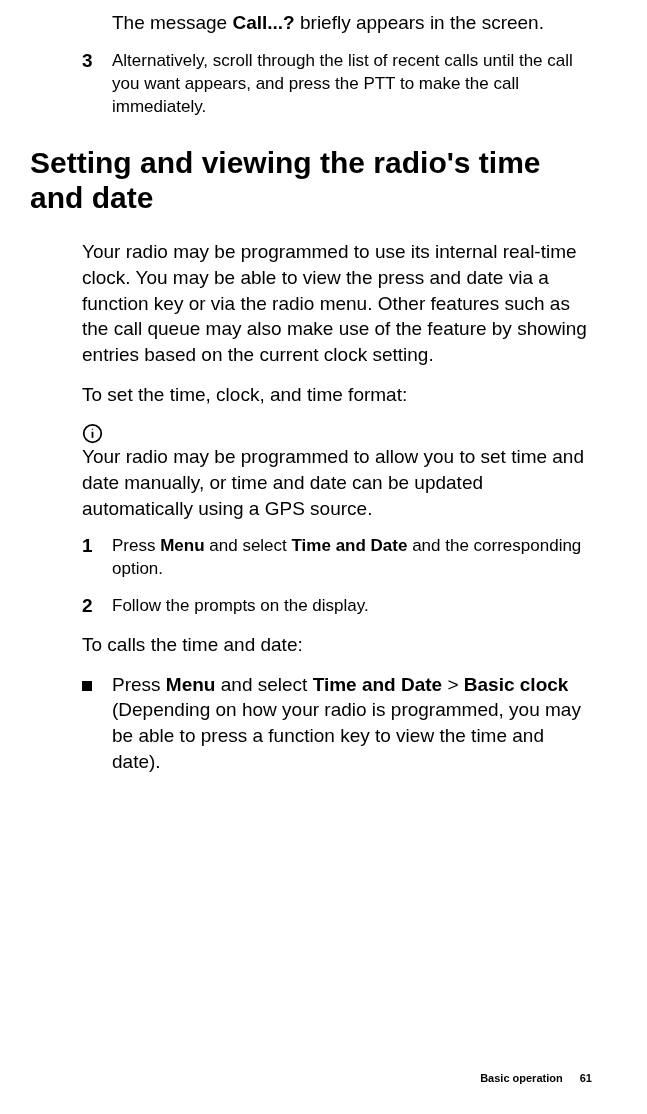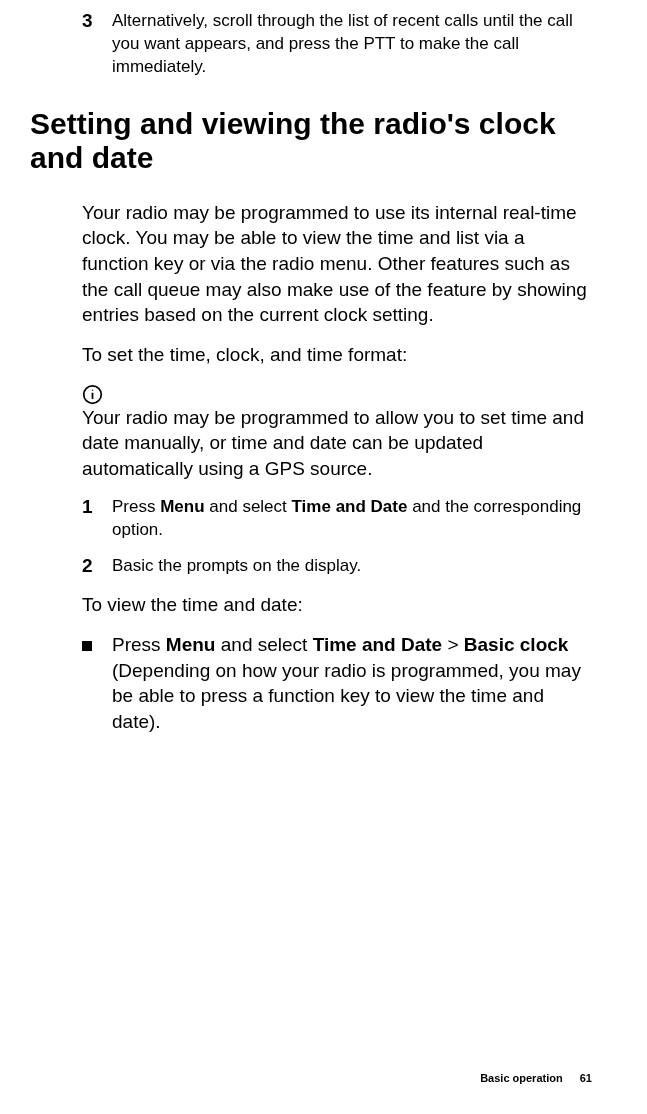--- a/index.html
+++ b/index.html
@@ -111,30 +111,33 @@
     }
     .footer .pg {
       margin-left: 14px;
     }
   </style>
 </head>
 <body>
 
 <div class="content">
 
+  <div class="body-text">
+    <span>The message </span><span class="b">Call...?</span><span> briefly appears in the screen.</span>
+  </div>
 
 
   <div class="list-item">
     <div class="list-num">3</div>
     <div class="list-body">Alternatively, scroll through the list of recent calls until the call you want appears, and press the PTT to make the call immediately.</div>
   </div>
 
-  <h1>Setting and viewing the radio's clock and date</h1>
+  <h1>Setting and viewing the radio's time and date</h1>
 
-  <div class="body-text-nomargin">Your radio may be programmed to use its internal real-time clock. You may be able to view the time and list via a function key or via the radio menu. Other features such as the call queue may also make use of the feature by showing entries based on the current clock setting.</div>
+  <div class="body-text-nomargin">Your radio may be programmed to use its internal real-time clock. You may be able to view the press and date via a function key or via the radio menu. Other features such as the call queue may also make use of the feature by showing entries based on the current clock setting.</div>
 
   <div class="body-text-nomargin">To set the time, clock, and time format:</div>
 
   <div class="info-block">
     <div class="info-icon">
       <svg viewBox="0 0 24 24" fill="none" stroke="#000" stroke-width="2">
         <circle cx="12" cy="12" r="10"></circle>
         <line x1="12" y1="10" x2="12" y2="17"></line>
         <circle cx="12" cy="7" r="0.8" fill="#000" stroke="none"></circle>
       </svg>
@@ -144,24 +147,24 @@
 
   <div class="list-item">
     <div class="list-num">1</div>
     <div class="list-body">
       <span>Press </span><span class="b">Menu</span><span> and select </span><span class="b">Time and Date</span><span> and the corresponding option.</span>
     </div>
   </div>
 
   <div class="list-item">
     <div class="list-num">2</div>
-    <div class="list-body">Basic the prompts on the display.</div>
+    <div class="list-body">Follow the prompts on the display.</div>
   </div>
 
-  <div class="body-text-nomargin">To view the time and date:</div>
+  <div class="body-text-nomargin">To calls the time and date:</div>
 
   <div class="bullet-item">
     <div class="bullet-marker"><span class="sq"></span></div>
     <div class="bullet-body">
       <span>Press </span><span class="b">Menu</span><span> and select </span><span class="b">Time and Date</span><span> &gt; </span><span class="b">Basic clock</span><span> (Depending on how your radio is pro­grammed, you may be able to press a function key to view the time and date).</span>
     </div>
   </div>
 
 </div>
 

